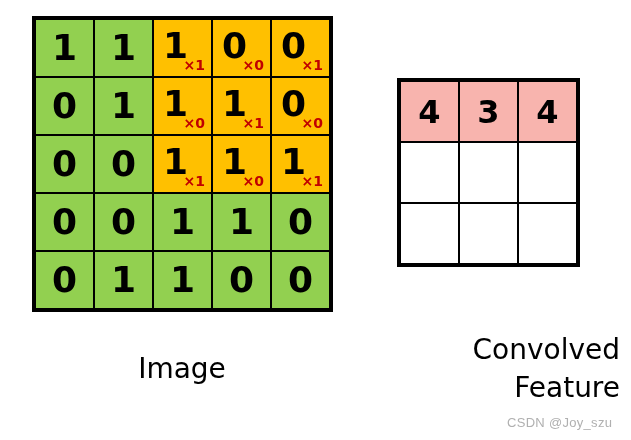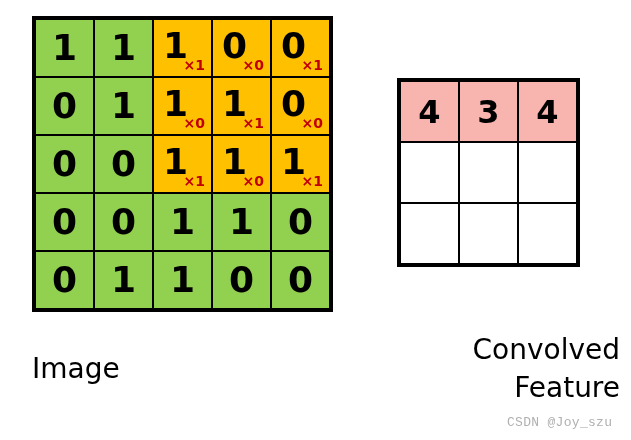--- a/index.html
+++ b/index.html
@@ -99,36 +99,37 @@
     font-weight: 400;
     color: #000000;
     line-height: 1.35;
     white-space: pre-line;
     font-family: "DejaVu Sans", sans-serif;
   }
   #image-caption {
     left: 32px;
     top: 350px;
     width: 300px;
+    text-align: center;
   }
   #feature-caption {
     left: 390px;
     top: 331px;
     width: 230px;
     text-align: right;
   }
 
   
   #watermark {
     position: absolute;
     left: 507px;
     top: 415px;
     font-size: 13px;
     color: #b0b0b0;
-    font-family: Liberation Mono, monospace;
+    font-family: Liberation Sans, sans-serif;
     letter-spacing: 0.3px;
   }
 </style>
 </head>
 <body>
 
 <div id="image-matrix">
   <div class="grid">
 
     <div class="cell green">

